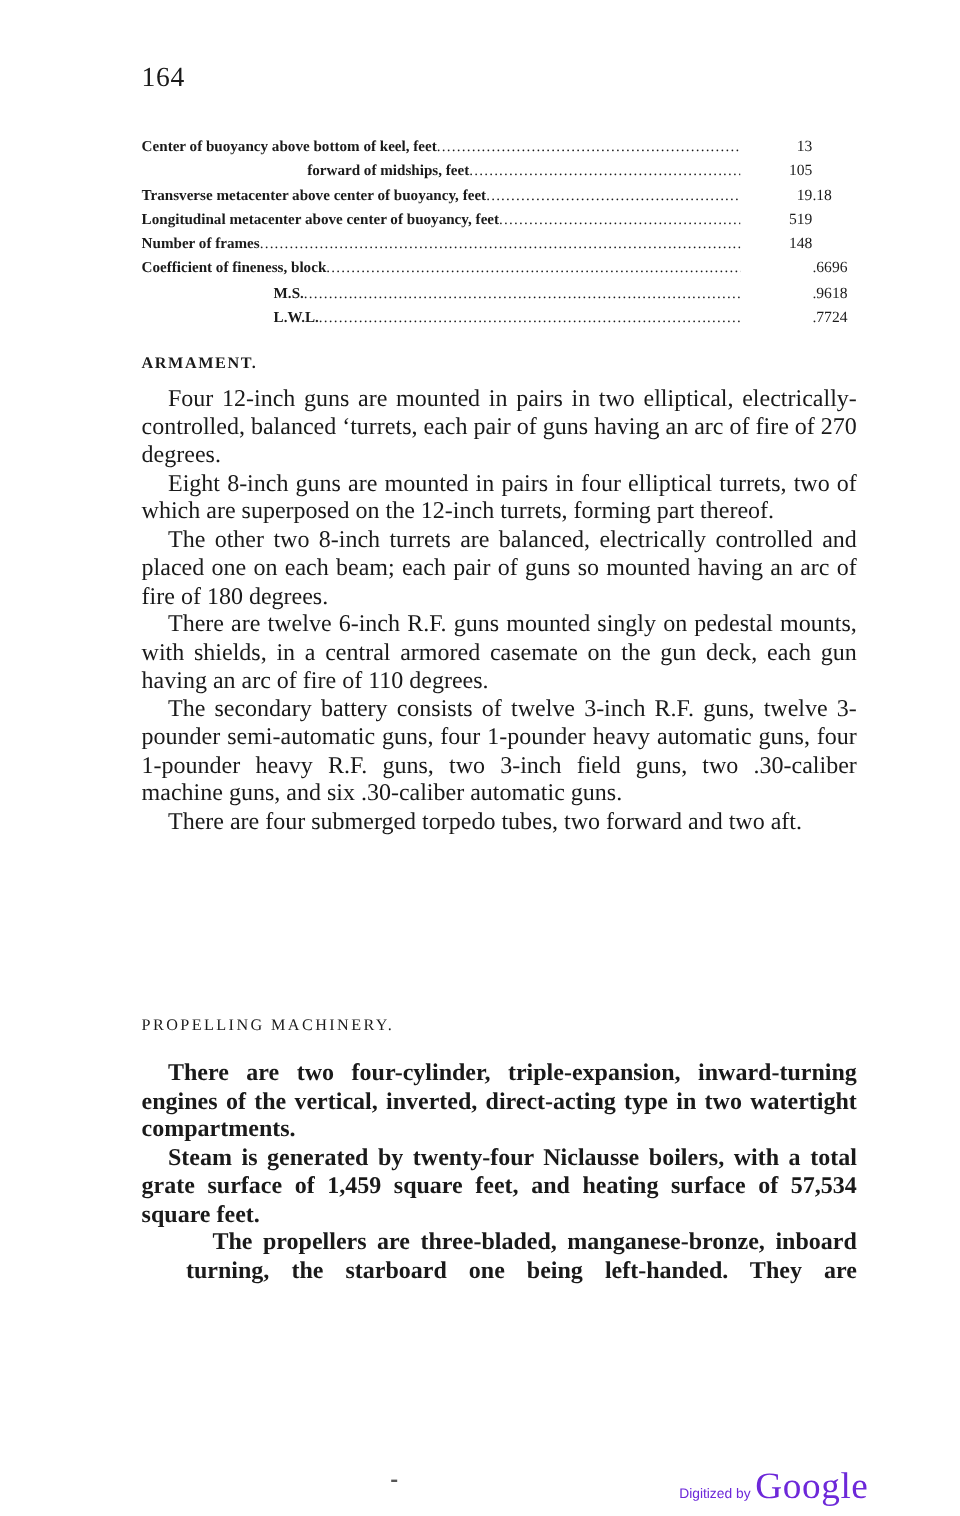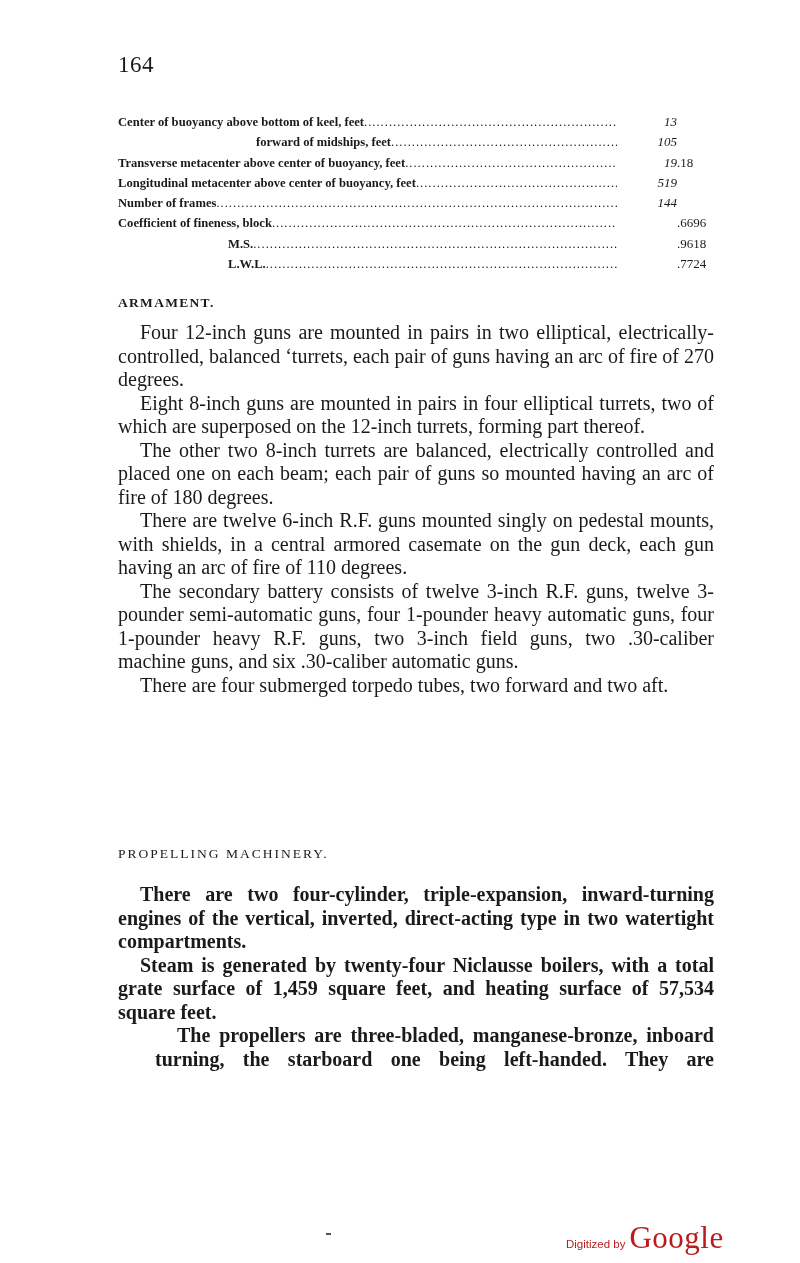--- a/index.html
+++ b/index.html
@@ -22,42 +22,42 @@
   .dimensions-table {
     position: absolute; left: 118px; top: 112px; width: 600px;
     font-size: 12.6px; font-weight: bold;
   }
   .dim-row { position: relative; height: 20.3px; line-height: 20.3px; white-space: nowrap; }
   .dim-label { position: absolute; left: 0; width: 499px; overflow: hidden; }
   .dim-label.indent-1 { left: 138px; width: 361px; }
   .dim-label.indent-2 { left: 110px; width: 389px; }
   .dim-label .dots { font-weight: normal; letter-spacing: 1px; }
   .dim-value { position: absolute; left: 519px; font-weight: normal; font-size: 13px; }
-  .dim-value .int-part { display: inline-block; width: 40px; text-align: right; font-style: italic; }
+  .dim-value .int-part { display: inline-block; width: 40px; text-align: right; }
   .dim-value .dec-part { display: inline-block; text-align: right; }
 
   .section-heading {
     position: absolute; left: 118px; width: 600px; text-align: left;
     font-size: 13.5px; letter-spacing: 1.3px;
   }
   #h-armament { top: 295px; font-weight: bold; }
   #h-machinery { top: 846px; font-weight: normal; letter-spacing: 2px; }
 
   .body-block {
     position: absolute; left: 118px; width: 596px;
     font-size: 20px; line-height: 23.5px; text-align: justify;
   }
   .body-block p { margin: 0; text-indent: 22px; text-align: justify; }
   #arm-block { top: 321px; }
   #mach-block { top: 883px; font-weight: bold; }
 
   .footer { position: absolute; left: 0; top: 1200px; width: 800px; height: 60px; }
   .footer-dash { position: absolute; left: 326px; top: 33px; width: 5px; height: 2px; background: #555; }
   .digitized {
-    position: absolute; left: 566px; top: 20px; color: #b91c1c; white-space: nowrap; text-align: center;
+    position: absolute; left: 566px; top: 20px; color: #6d28d9; white-space: nowrap; text-align: center;
   }
   .digitized .small { font-family: "Liberation Sans", "DejaVu Sans", sans-serif; font-size: 11.5px; }
   .digitized .brand { font-family: "Liberation Serif", serif; font-size: 31px; letter-spacing: 0.5px; }
 </style>
 </head>
 <body>
 
 <div class="running-head">
   <span class="page-number">164</span>
 </div>
@@ -74,21 +74,21 @@
     <div class="dim-row">
       <span class="dim-label"><span>Transverse metacenter above center of buoyancy, feet</span><span class="dots">........................................................................................................................</span></span>
       <span class="dim-value"><span class="int-part">19</span><span class="dec-part">.18</span></span>
     </div>
     <div class="dim-row">
       <span class="dim-label"><span>Longitudinal metacenter above center of buoyancy, feet</span><span class="dots">........................................................................................................................</span></span>
       <span class="dim-value"><span class="int-part">519</span><span class="dec-part"></span></span>
     </div>
     <div class="dim-row">
       <span class="dim-label"><span>Number of frames</span><span class="dots">........................................................................................................................</span></span>
-      <span class="dim-value"><span class="int-part">144</span><span class="dec-part"></span></span>
+      <span class="dim-value"><span class="int-part">148</span><span class="dec-part"></span></span>
     </div>
     <div class="dim-row">
       <span class="dim-label"><span>Coefficient of fineness, block</span><span class="dots">........................................................................................................................</span></span>
       <span class="dim-value"><span class="int-part"></span><span class="dec-part">.6696</span></span>
     </div>
     <div class="dim-row">
       <span class="dim-label indent-2"><span>M.S.</span><span class="dots">........................................................................................................................</span></span>
       <span class="dim-value"><span class="int-part"></span><span class="dec-part">.9618</span></span>
     </div>
     <div class="dim-row">

